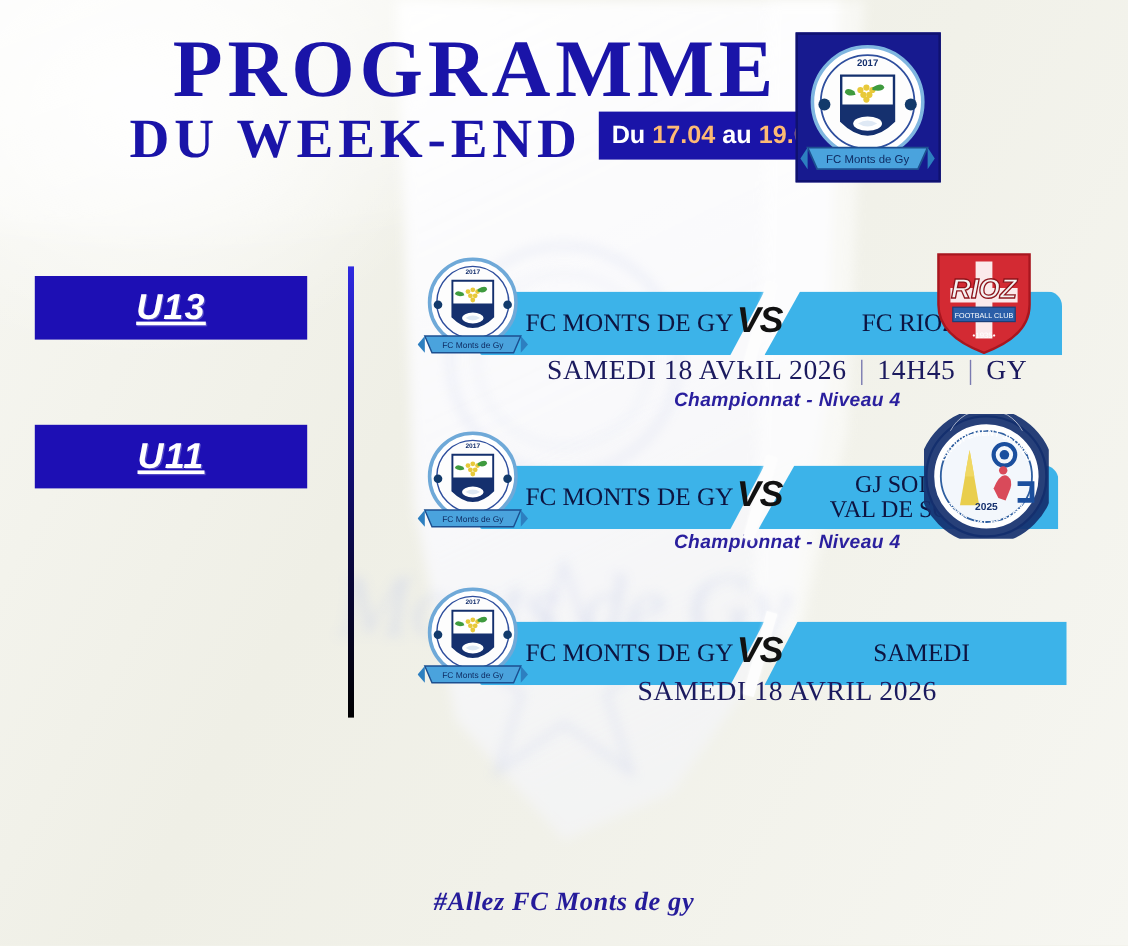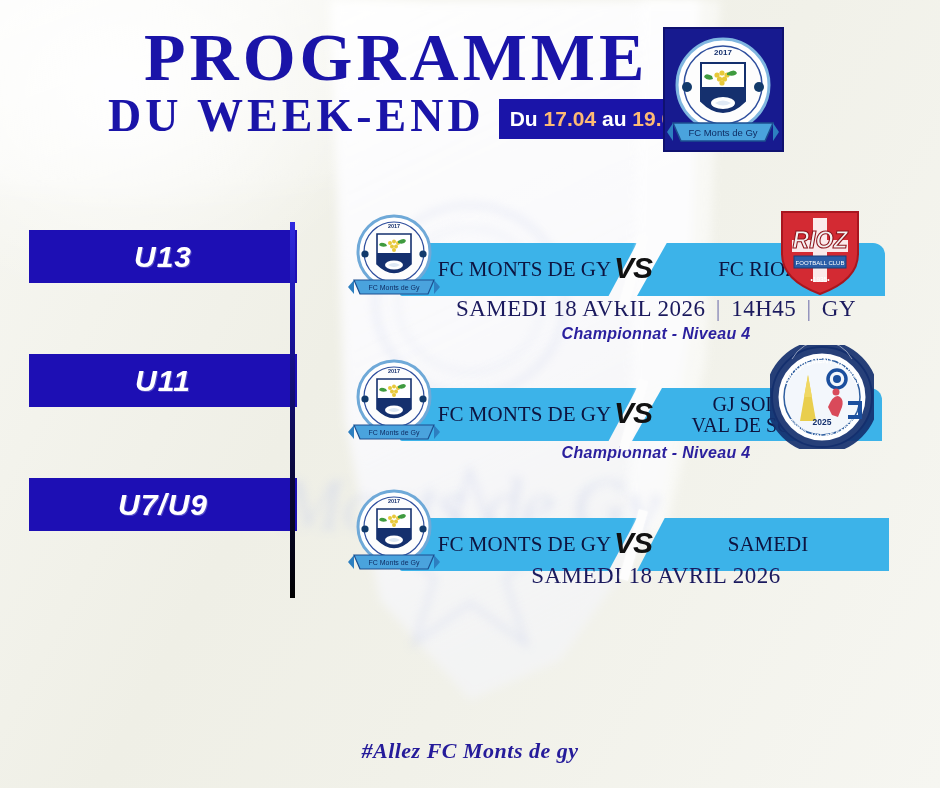--- a/index.html
+++ b/index.html
@@ -49,21 +49,21 @@
     font-weight: bold;
     font-size: 68px;
     line-height: 0.98;
     letter-spacing: 4px;
     color: #1a14a8;
     white-space: nowrap;
     margin-left: 36px;
   }
   .title-sub-row {
     display: flex;
-    align-items: flex-end;
+    align-items: flex-start;
     margin-top: 2px;
   }
   .title-sub {
     font-family: "Liberation Serif", "DejaVu Serif", serif;
     font-weight: bold;
     font-size: 46px;
     line-height: 1;
     letter-spacing: 4px;
     color: #1a14a8;
     white-space: nowrap;
@@ -93,33 +93,34 @@
   }
 
   
   .cat-col {
     position: absolute;
     left: 29px;
     top: 230px;
     width: 250px;
   }
   .cat-bar {
-    width: 268px;
+    width: 227px;
     height: 53px;
     background: #1d0fb4;
     color: #ffffff;
     display: flex;
     align-items: center;
     justify-content: center;
     font-family: "Liberation Sans", sans-serif;
     font-weight: bold;
     font-style: italic;
     font-size: 30px;
     letter-spacing: 1px;
     text-shadow: 1px 1px 0 rgba(255,255,255,0.25);
+    text-decoration: underline;
   }
   .cat-gap { height: 71px; }
 
   .divider {
     position: absolute;
     left: 290px;
     top: 222px;
     width: 5px;
     height: 376px;
     background: linear-gradient(to bottom, #2f2ae0 0%, #1a14a8 25%, #0a0840 65%, #000000 100%);
@@ -370,21 +371,20 @@
         <text x="58" y="107" font-family="Liberation Sans, sans-serif" font-size="9.5" fill="#0f2c63" text-anchor="middle">FC Monts de Gy</text>
       </svg>
     </div>
   </div>
 
   <div class="cat-col">
     <div class="cat-bar">U13</div>
     <div class="cat-gap"></div>
     <div class="cat-bar">U11</div>
     <div class="cat-gap"></div>
-    <div class="cat-bar">U7/U9</div>
   </div>
 
   <div class="divider"></div>
 
   <div class="matches">
 
     <div class="match m1">
       <svg class="home-logo" viewBox="0 0 92 92">
         <circle cx="46" cy="42" r="36" fill="#ffffff" stroke="#6fa9d8" stroke-width="3"></circle>
         <circle cx="46" cy="42" r="30" fill="#fdfdfd" stroke="#2f4f9e" stroke-width="1.2"></circle>

